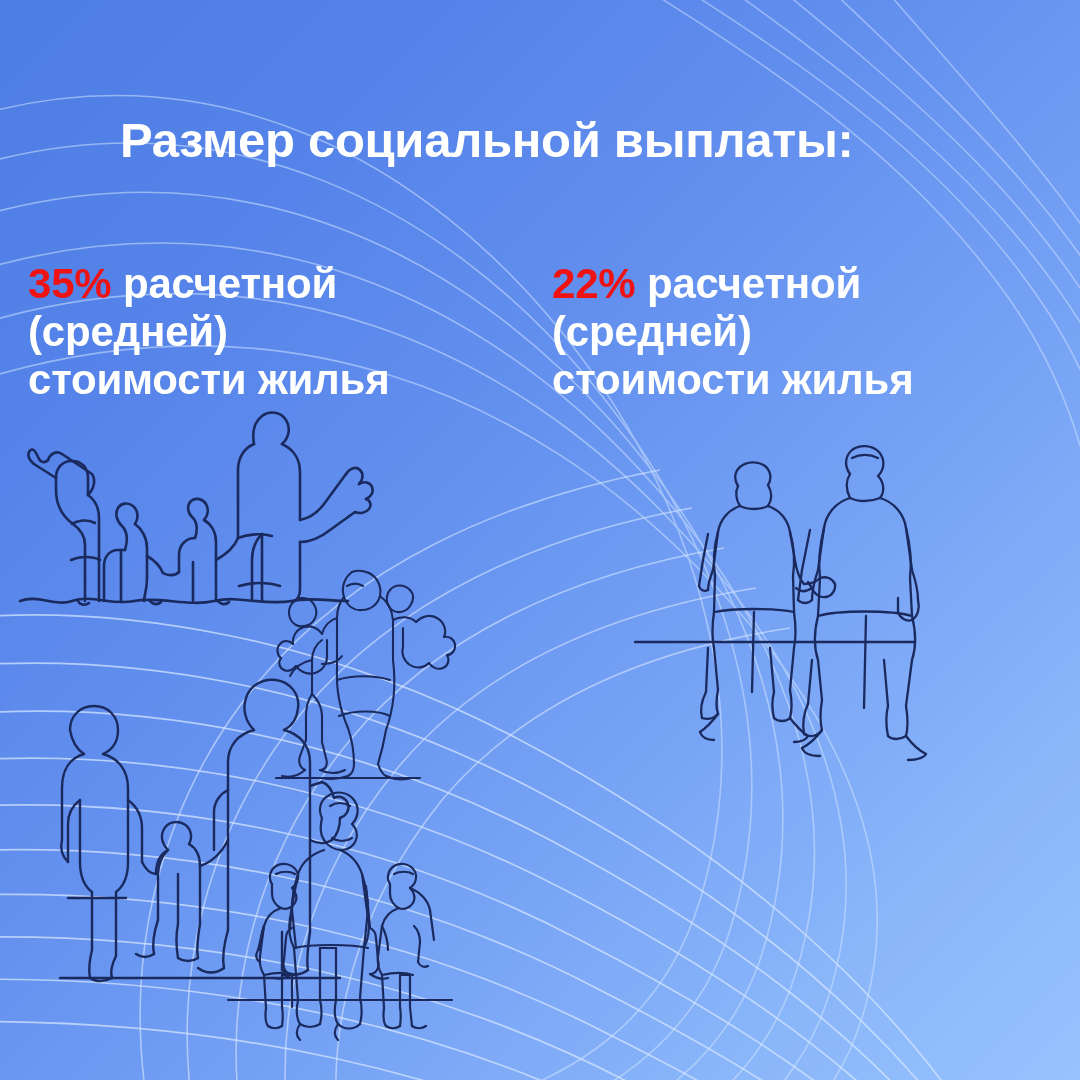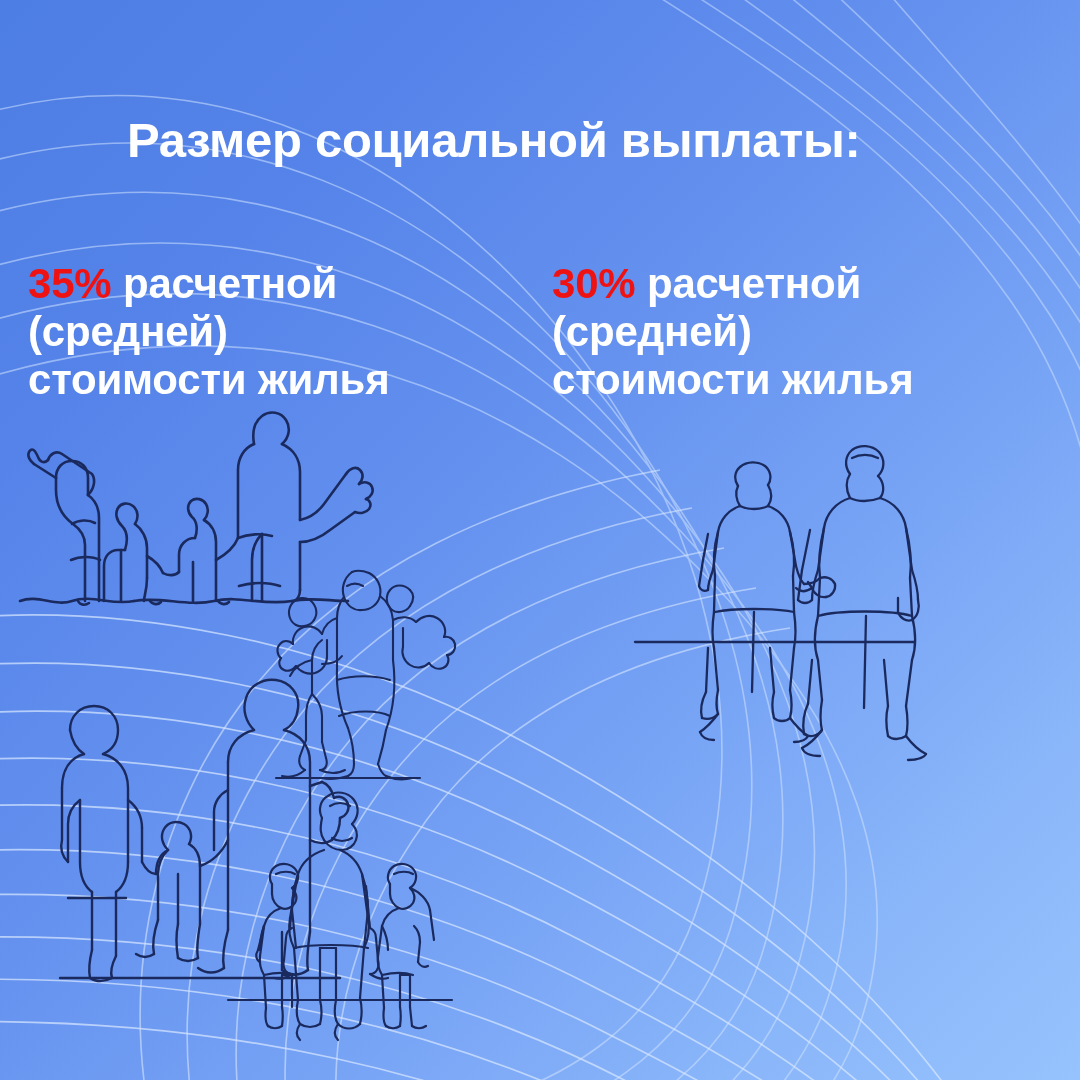--- a/index.html
+++ b/index.html
@@ -28,21 +28,21 @@
     width: 1080px;
     height: 1080px;
     pointer-events: none;
   }
   .txtlayer {
     position: absolute;
     inset: 0;
   }
   #title {
     position: absolute;
-    left: 127px;
+    left: 120px;
     top: 112px;
     font-size: 49px;
     font-weight: bold;
     color: #ffffff;
     letter-spacing: -0.3px;
     white-space: nowrap;
   }
   .block {
     position: absolute;
     font-size: 42px;
@@ -427,19 +427,19 @@
 
     <div id="title">Размер социальной выплаты:</div>
 
     <div class="block" id="block-left">
       <span class="bline"><span class="pct">35%</span><span> расчетной</span></span>
       <span class="bline">(средней)</span>
       <span class="bline">стоимости жилья</span>
     </div>
 
     <div class="block" id="block-right">
-      <span class="bline"><span class="pct">30%</span><span> расчетной</span></span>
+      <span class="bline"><span class="pct">22%</span><span> расчетной</span></span>
       <span class="bline">(средней)</span>
       <span class="bline">стоимости жилья</span>
     </div>
 
   </div>
 </div>
 
 </body></html>

